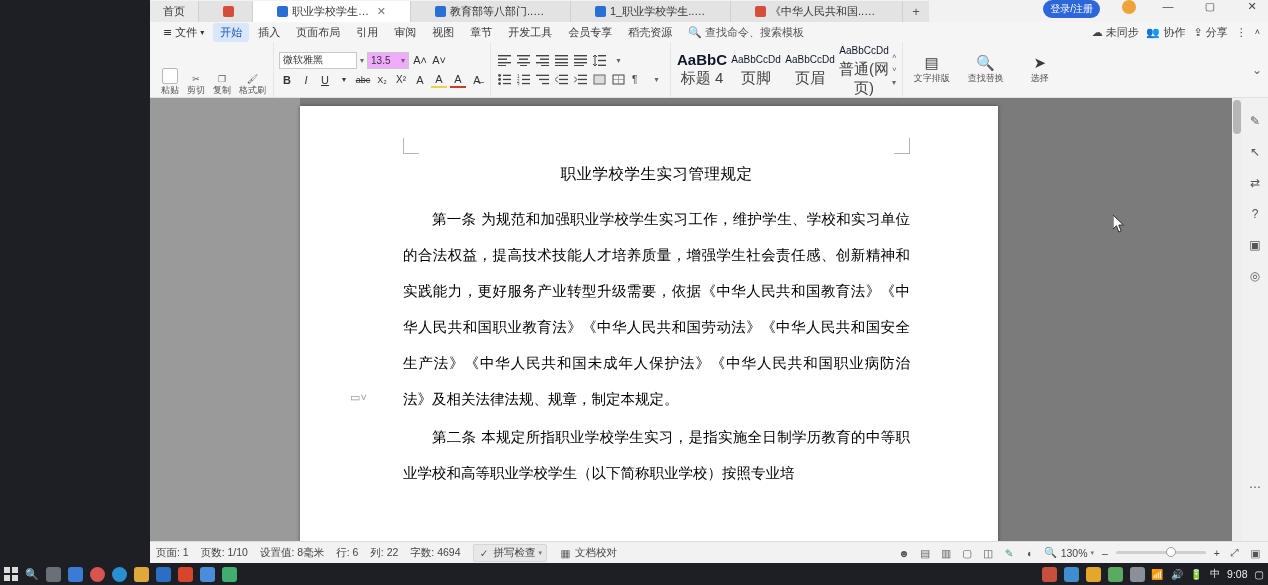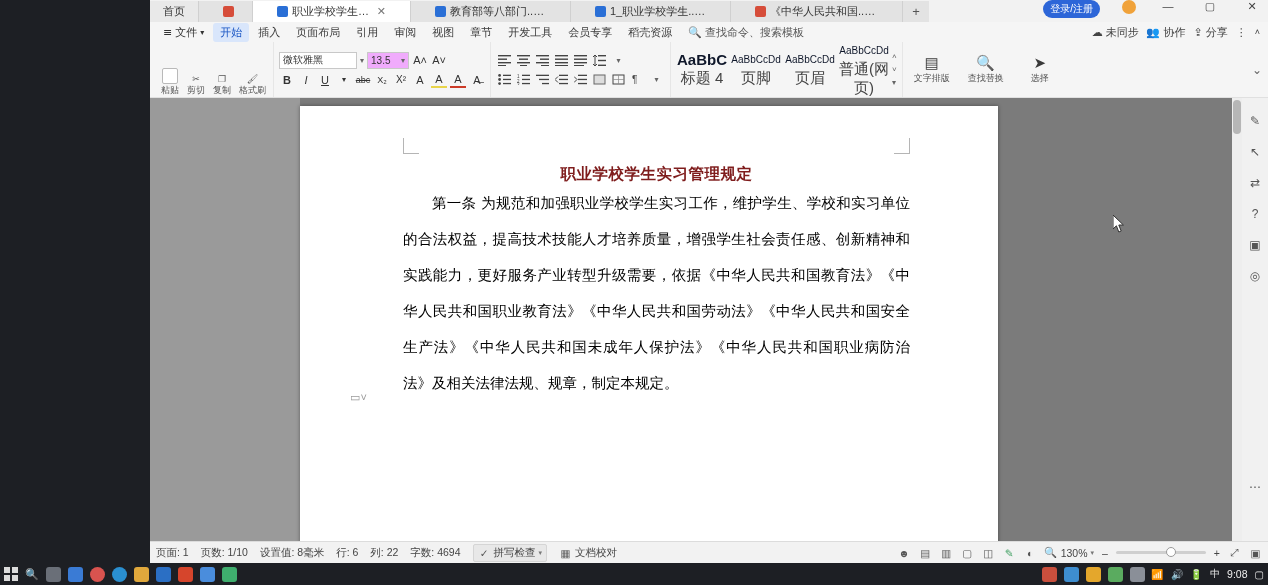--- a/index.html
+++ b/index.html
@@ -91,21 +91,21 @@
   .gutter-left { position:absolute; left:0; top:0; bottom:0; width:150px; background:#9a9a9a; }
   .page {
     position:absolute; left:150px; top:8px; width:698px; height:452px;
     background:#fff; box-shadow:0 0 4px rgba(0,0,0,.4);
   }
   .crop-tl { position:absolute; left:103px; top:32px; width:1px; height:16px; background:#b5b5b5; }
   .crop-tl2 { position:absolute; left:103px; top:47px; width:16px; height:1px; background:#b5b5b5; }
   .crop-tr { position:absolute; right:88px; top:32px; width:1px; height:16px; background:#b5b5b5; }
   .crop-tr2 { position:absolute; right:88px; top:47px; width:16px; height:1px; background:#b5b5b5; }
   .doc-body { position:absolute; left:103px; right:88px; top:58px; }
-  .doc-title { text-align:center; font-weight:bold; font-size:15.5px; color:#7f1d1d; font-family:"DejaVu Sans", sans-serif; letter-spacing:.5px; }
+  .doc-title { text-align:center; font-weight:normal; font-size:15.5px; color:#000000; margin-bottom:16px; font-family:"DejaVu Sans", sans-serif; letter-spacing:.5px; }
   .doc-h2 { text-align:center; font-weight:bold; font-size:14.5px; color:#000; margin-bottom:14px; font-family:"DejaVu Sans", sans-serif; }
   .doc-p { font-size:14.5px; color:#000; line-height:36px; text-indent:29px; text-align:justify; font-family:"DejaVu Sans", sans-serif; }
   .margin-mark { position:absolute; left:50px; top:285px; font-size:11px; color:#9a9a9a; }
 
   
   .rail { position:absolute; right:0; top:0; bottom:0; width:26px; background:#f1f1f1; display:flex; flex-direction:column; align-items:center; padding-top:14px; gap:13px; }
   .rail .ri { width:18px; height:18px; border-radius:3px; display:flex; align-items:center; justify-content:center; color:#555; font-size:12px; }
   
   .vsb { position:absolute; right:26px; top:0; bottom:0; width:10px; background:#eee; }
   .vsb .thumb { position:absolute; left:1px; top:2px; width:8px; height:34px; background:#b6b6b6; border-radius:4px; }
@@ -438,20 +438,21 @@
         <div class="crop-tl"></div>
         <div class="crop-tl2"></div>
         <div class="crop-tr"></div>
         <div class="crop-tr2"></div>
 
         <div class="margin-mark">▭˅</div>
 
         <div class="doc-body">
           <div class="doc-title">职业学校学生实习管理规定</div>
           <div class="doc-p">第一条 为规范和加强职业学校学生实习工作，维护学生、学校和实习单位的合法权益，提高技术技能人才培养质量，增强学生社会责任感、创新精神和实践能力，更好服务产业转型升级需要，依据《中华人民共和国教育法》《中华人民共和国职业教育法》《中华人民共和国劳动法》《中华人民共和国安全生产法》《中华人民共和国未成年人保护法》《中华人民共和国职业病防治法》及相关法律法规、规章，制定本规定。</div>
+          <div class="doc-p" style="margin-top:2px;">第二条 本规定所指职业学校学生实习，是指实施全日制学历教育的中等职业学校和高等职业学校学生（以下简称职业学校）按照专业培</div>
         </div>
       </div>
 
       <div class="vsb">
         <div class="thumb"></div>
       </div>
 
       <div class="rail">
         <span class="ri">✎</span>
         <span class="ri">↖</span>

